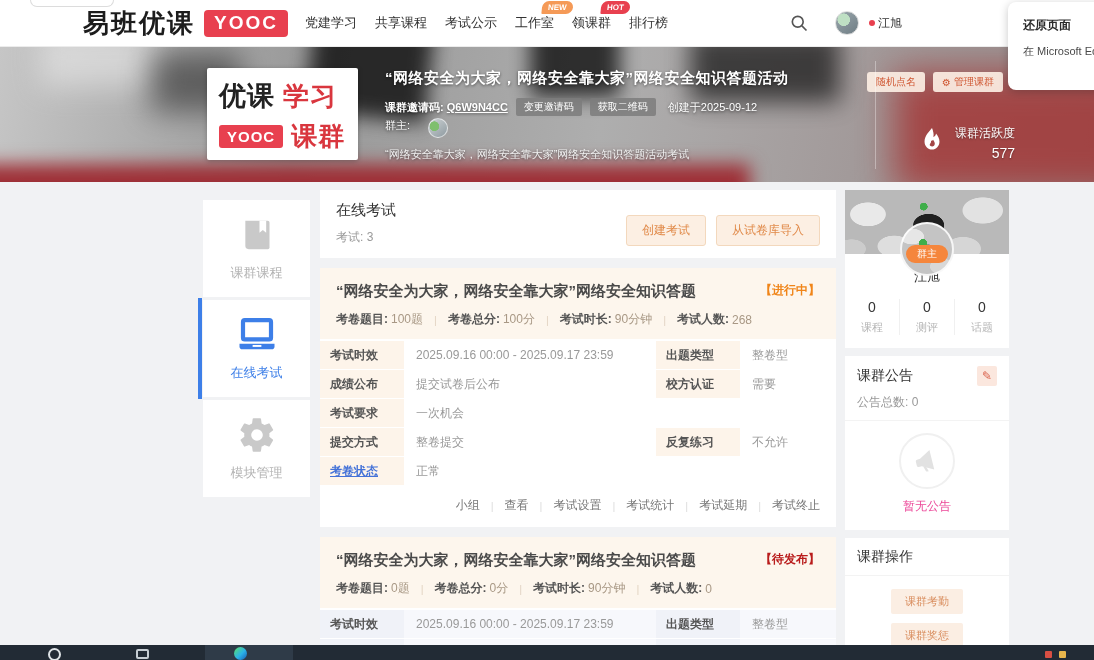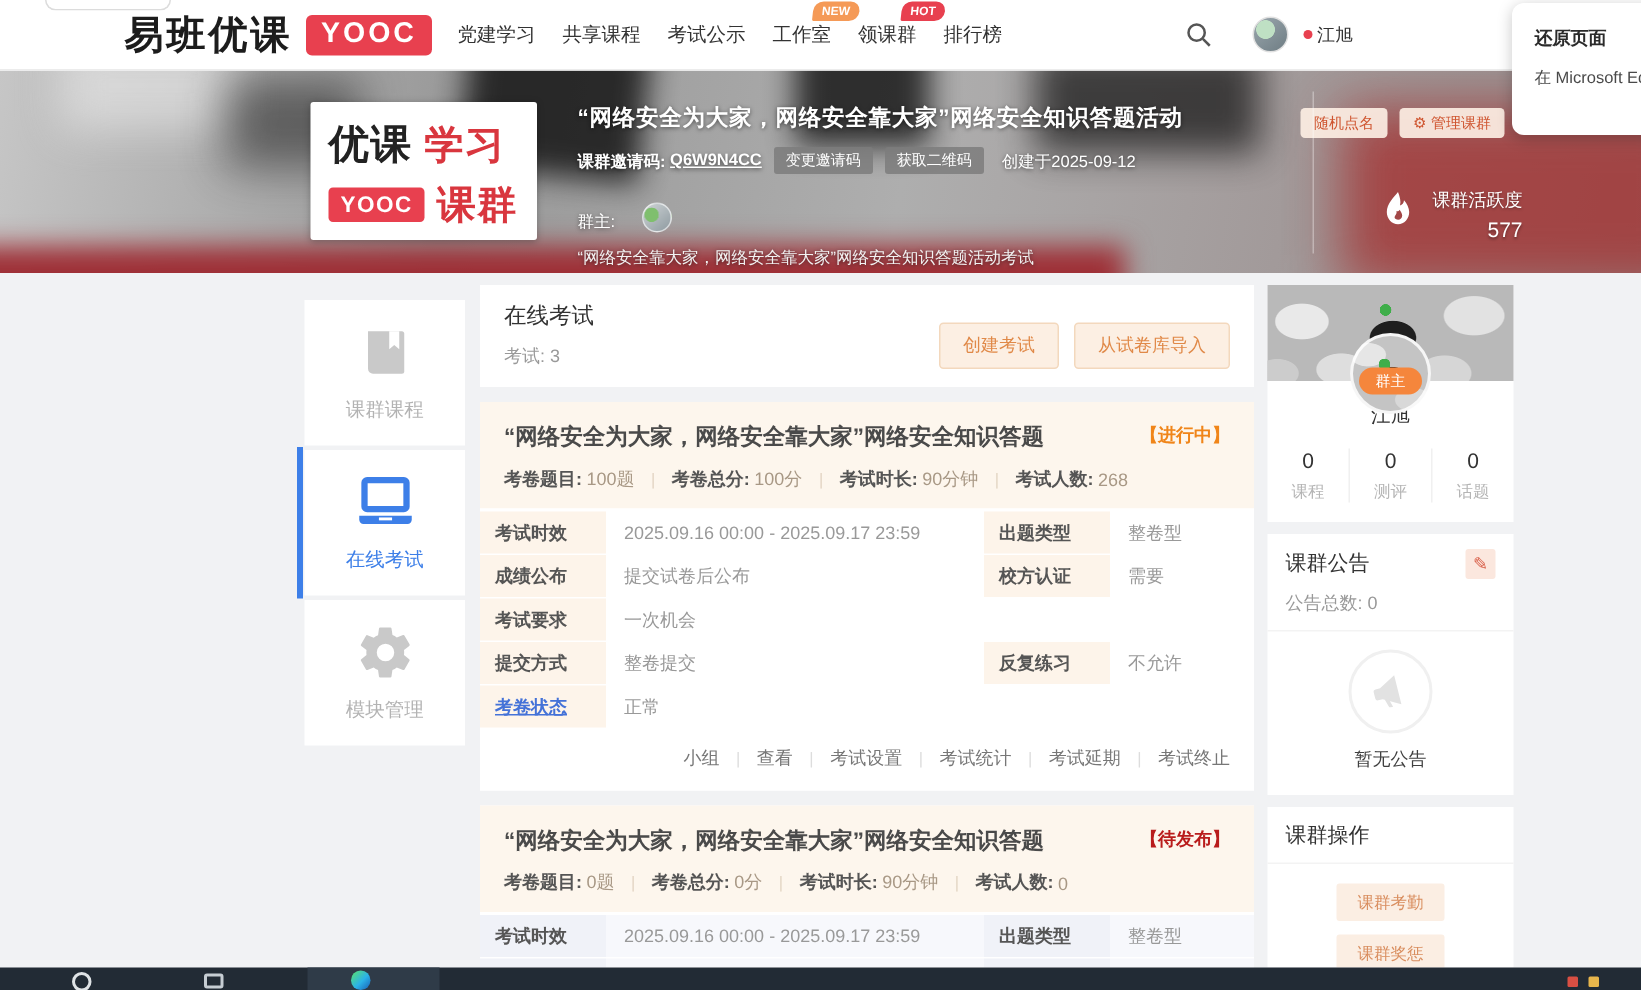--- a/index.html
+++ b/index.html
@@ -43,21 +43,21 @@
 .bl-black{font-size:27px;font-weight:700;color:#222;letter-spacing:1px}
 .bl-red{font-size:26px;font-weight:700;color:#d9363e;letter-spacing:1px}
 .bl-badge{background:#e8404f;color:#fff;font-weight:700;font-size:15px;padding:3px 8px;border-radius:3px;letter-spacing:1px}
 .banner-info{position:absolute;left:385px;top:22px;color:#fff;text-shadow:0 1px 3px rgba(0,0,0,.55)}
 .banner-title{font-size:15px;font-weight:700;letter-spacing:.5px}
 .invite-row{display:flex;align-items:center;margin-top:10px;font-size:11px}
 .invite-label{font-weight:700}
 .invite-code{font-weight:700;text-decoration:underline;cursor:pointer;margin-right:8px}
 .mini-btn{background:rgba(125,125,125,.85);color:#fff;font-size:10px;padding:2px 8px;border-radius:2px;margin-right:8px;cursor:pointer;text-shadow:none}
 .created{font-size:11px;margin-left:4px}
-.owner-row{display:flex;align-items:flex-end;margin-top:19px;font-size:11px;gap:18px}
+.owner-row{display:flex;align-items:flex-start;margin-top:2px;font-size:11px;gap:18px}
 .owner-avatar{width:20px;height:20px;border-radius:50%;background:radial-gradient(circle at 30% 40%,#7fbf6e 0 28%,transparent 30%),linear-gradient(140deg,#cfd4d6,#8e9aa0);border:1px solid rgba(255,255,255,.6);cursor:pointer}
 .banner-desc{margin-top:9px;font-size:11px;color:#f2f2f2}
 .banner-btns{position:absolute;top:25px;right:91px;display:flex;gap:8px}
 .banner-btn{background:rgba(252,238,227,.92);color:#cf5530;font-size:10px;padding:3px 9px;border-radius:3px;cursor:pointer;display:flex;align-items:center;gap:3px;white-space:nowrap}
 .banner-vline{position:absolute;left:875px;top:14px;height:108px;width:1px;background:rgba(255,255,255,.35)}
 .activity{position:absolute;left:916px;top:78px;display:flex;align-items:flex-start;gap:7px}
 .flame{width:32px;height:32px}
 .act-text{display:flex;flex-direction:column;align-items:flex-end;color:#fff;text-shadow:0 1px 2px rgba(0,0,0,.4)}
 .act-label{font-size:12px}
 .act-value{font-size:14px;margin-top:3px}
@@ -128,21 +128,21 @@
 .stat:first-child{border-left:none}
 .stat-value{font-size:14px;color:#333}
 .stat-label{font-size:11px;color:#b5b5b5;margin-top:5px}
 .sec-pad{padding:10px 12px 12px}
 .sec-head{display:flex;justify-content:space-between;align-items:center}
 .sec-title{font-size:14px;color:#333}
 .icon-btn{width:20px;height:20px;background:#fbe7de;border-radius:2px;display:flex;align-items:center;justify-content:center;cursor:pointer;font-size:12px;color:#d9604a;line-height:1}
 .sec-count{font-size:12px;color:#999;margin-top:8px}
 .sec-divider{border-top:1px solid #f3f3f3;margin:9px -12px 0}
 .empty-circle{width:56px;height:56px;border-radius:50%;border:2px solid #f0f0f0;margin:12px auto 0;display:flex;align-items:center;justify-content:center}
-.empty-text{text-align:center;font-size:12px;color:#404040;margin:9px 0 3px}
+.empty-text{text-align:center;font-size:12px;color:#ec4899;margin:9px 0 3px}
 .ops-btns{display:flex;flex-direction:column;align-items:center;gap:9px;margin:13px 0 4px}
 .ops-btn{background:#fbeee3;color:#d98e5f;font-size:11px;padding:5px 14px;border-radius:2px;cursor:pointer;white-space:nowrap}
 
 
 .taskbar{position:absolute;left:0;bottom:0;width:1094px;height:15px;background:#222b35;z-index:15}
 .tb-search{position:absolute;left:48px;top:3px;width:13px;height:13px;border:2px solid #dfe3e6;border-radius:50%}
 .tb-view{position:absolute;left:136px;top:4px;width:13px;height:10px;border:2px solid #c6cdd3;border-radius:2px}
 .tb-slot{position:absolute;left:205px;top:0;width:88px;height:15px;background:#2f3b48}
 .tb-edge{position:absolute;left:234px;top:2px;width:13px;height:13px;border-radius:50%;background:linear-gradient(135deg,#4fd68a 15%,#2bb3e8 55%,#1d6fc0 90%);cursor:pointer}
 .tb-tray1{position:absolute;right:42px;top:6px;width:7px;height:7px;background:#d94f43;border-radius:1px}

